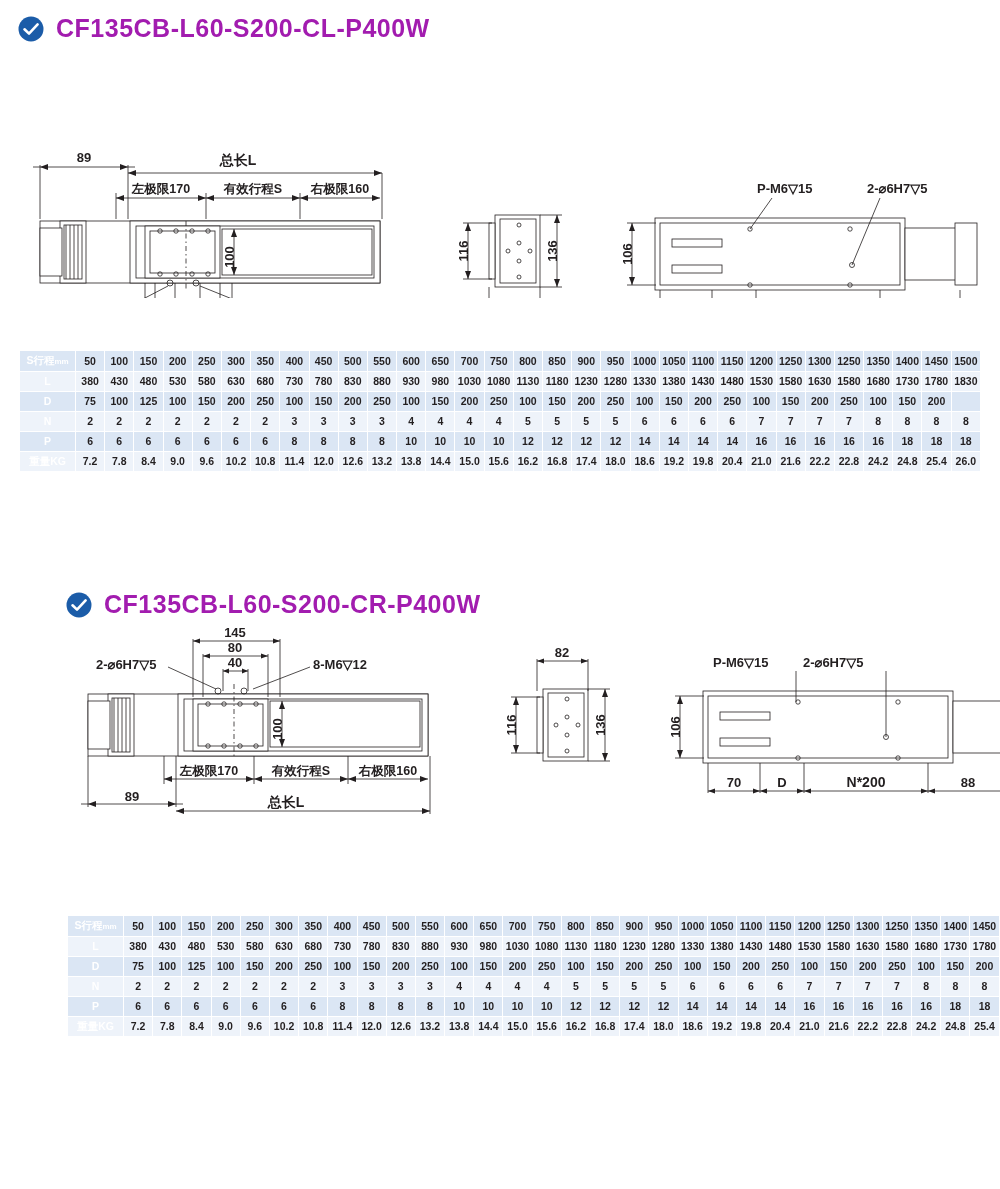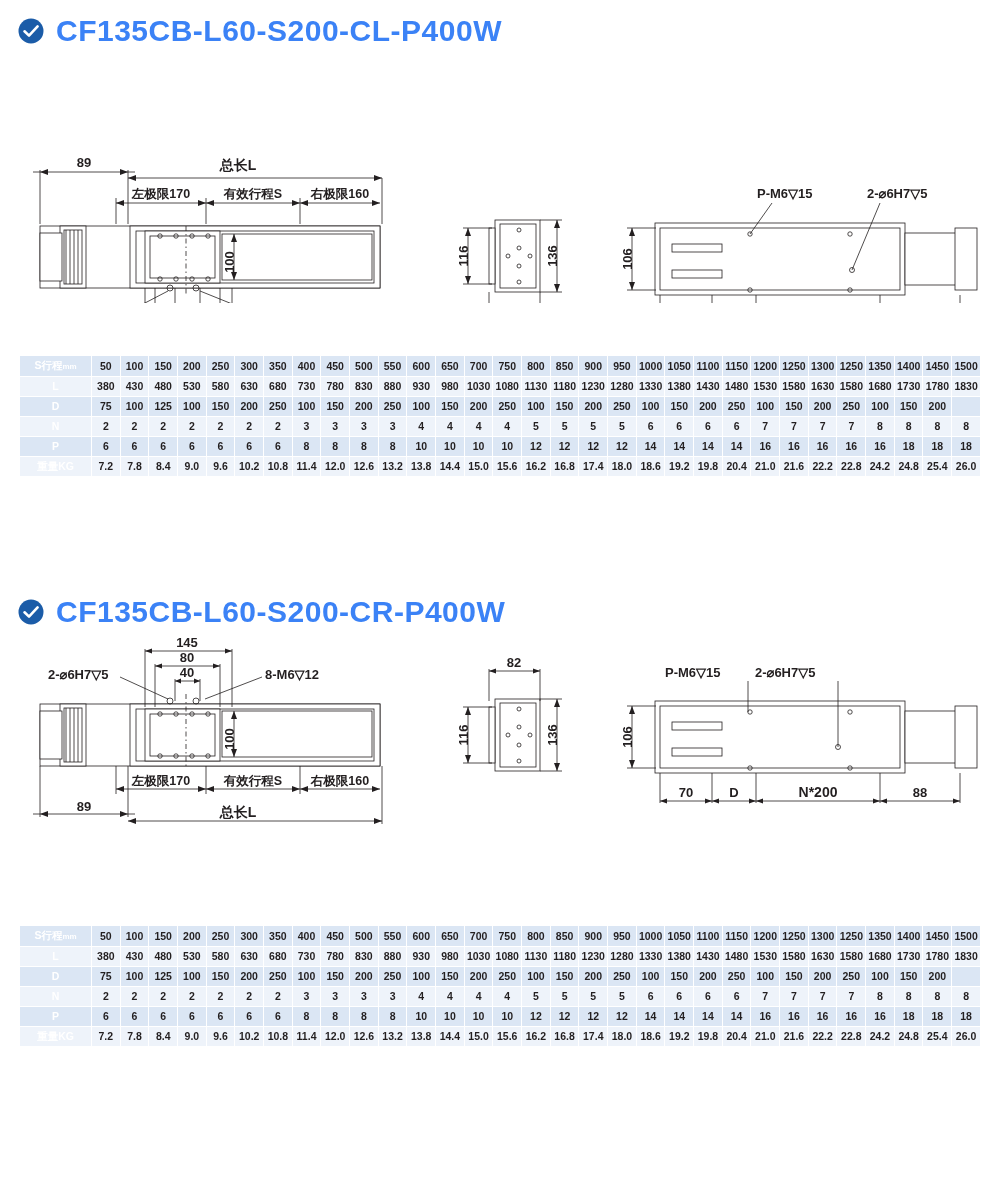--- a/index.html
+++ b/index.html
@@ -11,21 +11,21 @@
     color:#231f20;
     position:relative;
     overflow:hidden;
   }
   .section { position:relative; }
 
   
   .title-row { display:flex; align-items:center; gap:12px; padding-left:18px; }
   .check-icon { width:26px; height:26px; flex:0 0 26px; }
   .title-text {
-    font-size:30px; letter-spacing:0.5px; color:#3b82f6; font-weight:bold;
+    font-size:25px; letter-spacing:0.5px; color:#a21caf; font-weight:bold;
     font-family:"Liberation Sans", sans-serif;
   }
 
   
   .drawing { position:relative; width:904px; height:250px; }
   .drawing svg { display:block; }
 
   
   table.spec {
     border-collapse:collapse;
@@ -40,21 +40,21 @@
     padding:0;
     height:19px;
     line-height:19px;
     font-weight:bold;
     white-space:nowrap;
   }
   table.spec .rowhead {
     background:#1b5ca8;
     color:#ffffff;
     font-size:10.5px;
-    width:72px;
+    width:56px;
   }
   table.spec tr.odd td { background:#dbe6f4; }
   table.spec tr.even td { background:#eef3fa; }
   table.spec td.val { color:#231f20; font-weight:bold; }
   .rowhead small { font-size:8px; font-weight:bold; }
 </style>
 </head>
 <body>
 
 <div class="section" style="padding-top:14px;">
@@ -437,21 +437,21 @@
           <td class="val">22.8</td>
           <td class="val">24.2</td>
           <td class="val">24.8</td>
           <td class="val">25.4</td>
           <td class="val">26.0</td>
     </tr>
   </tbody>
     </table>
 </div>
 
-<div class="section" style="padding-top:118px;">
+<div class="section" style="padding-top:118px;margin-left:48px;">
 
   <div class="title-row">
     <span class="check-icon">
       <svg width="26" height="26" viewBox="0 0 26 26">
         <circle cx="13" cy="13" r="12.5" fill="#1b5ca8"></circle>
         <path d="M6.5 13.3 L11 17.6 L19.6 8.4" stroke="#ffffff" stroke-width="2.6" fill="none" stroke-linecap="round" stroke-linejoin="round"></path>
       </svg>
     </span>
     <span class="title-text">CF135CB-L60-S200-CR-P400W</span>
   </div>

